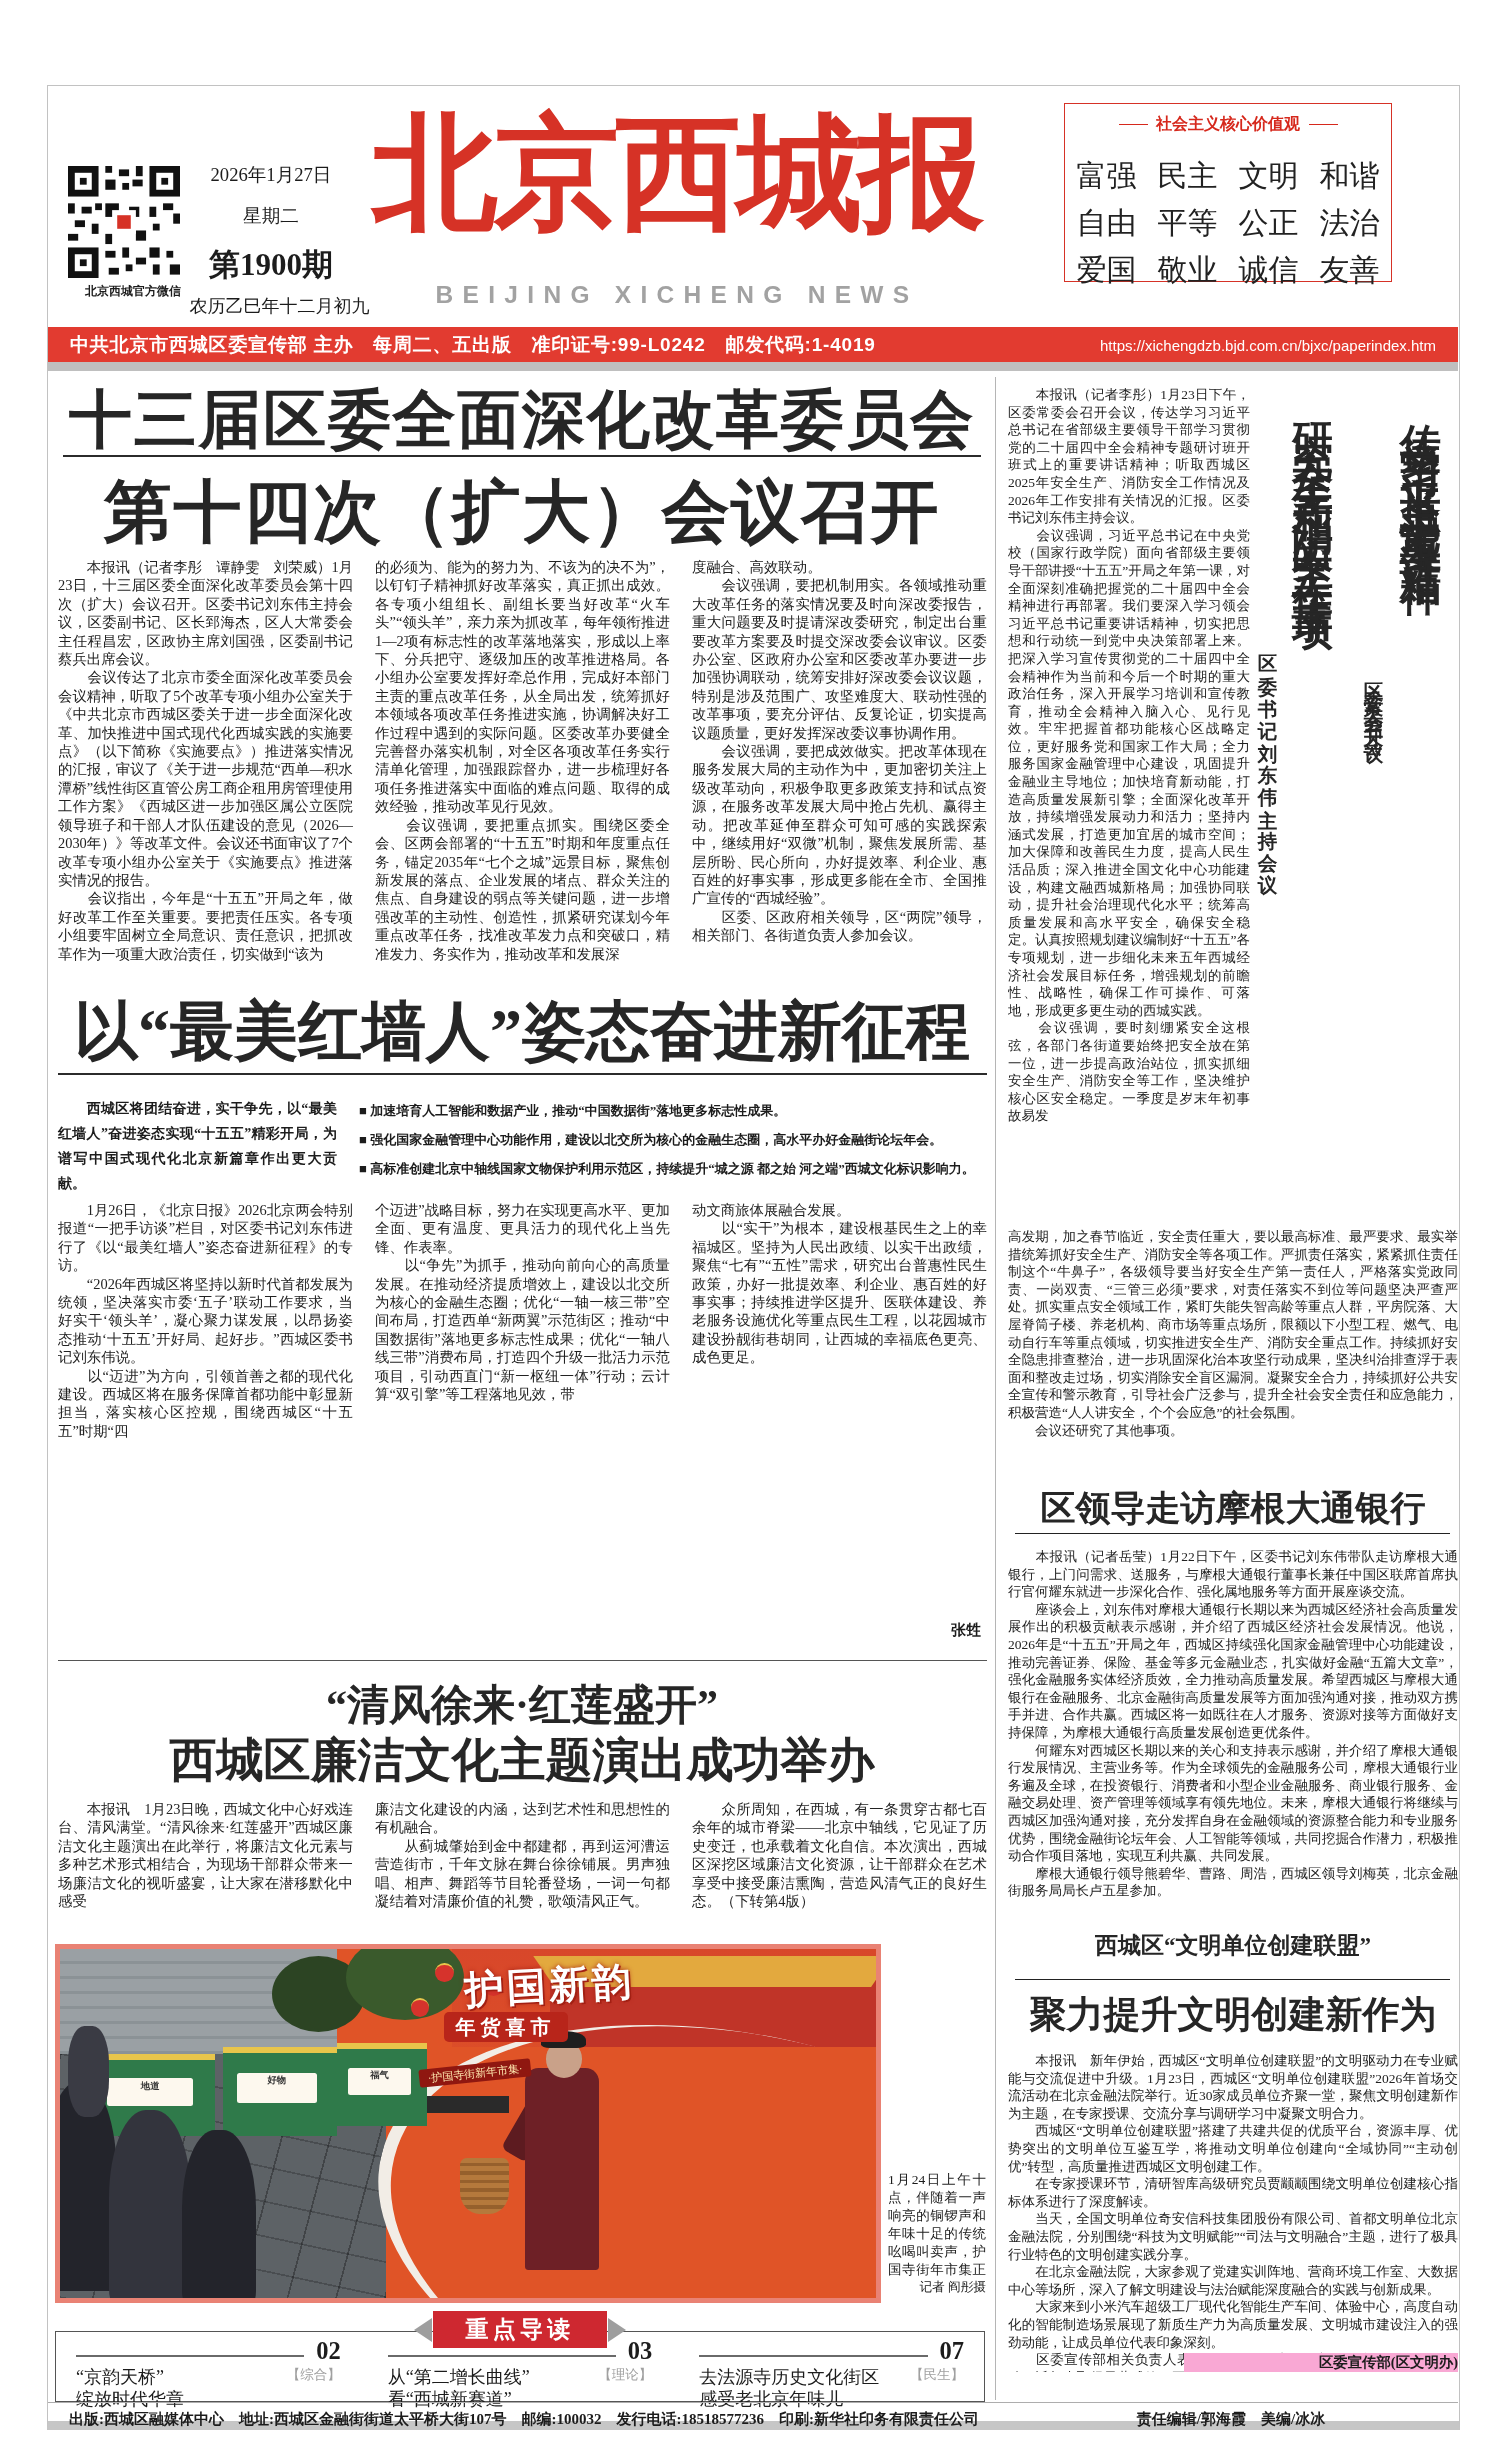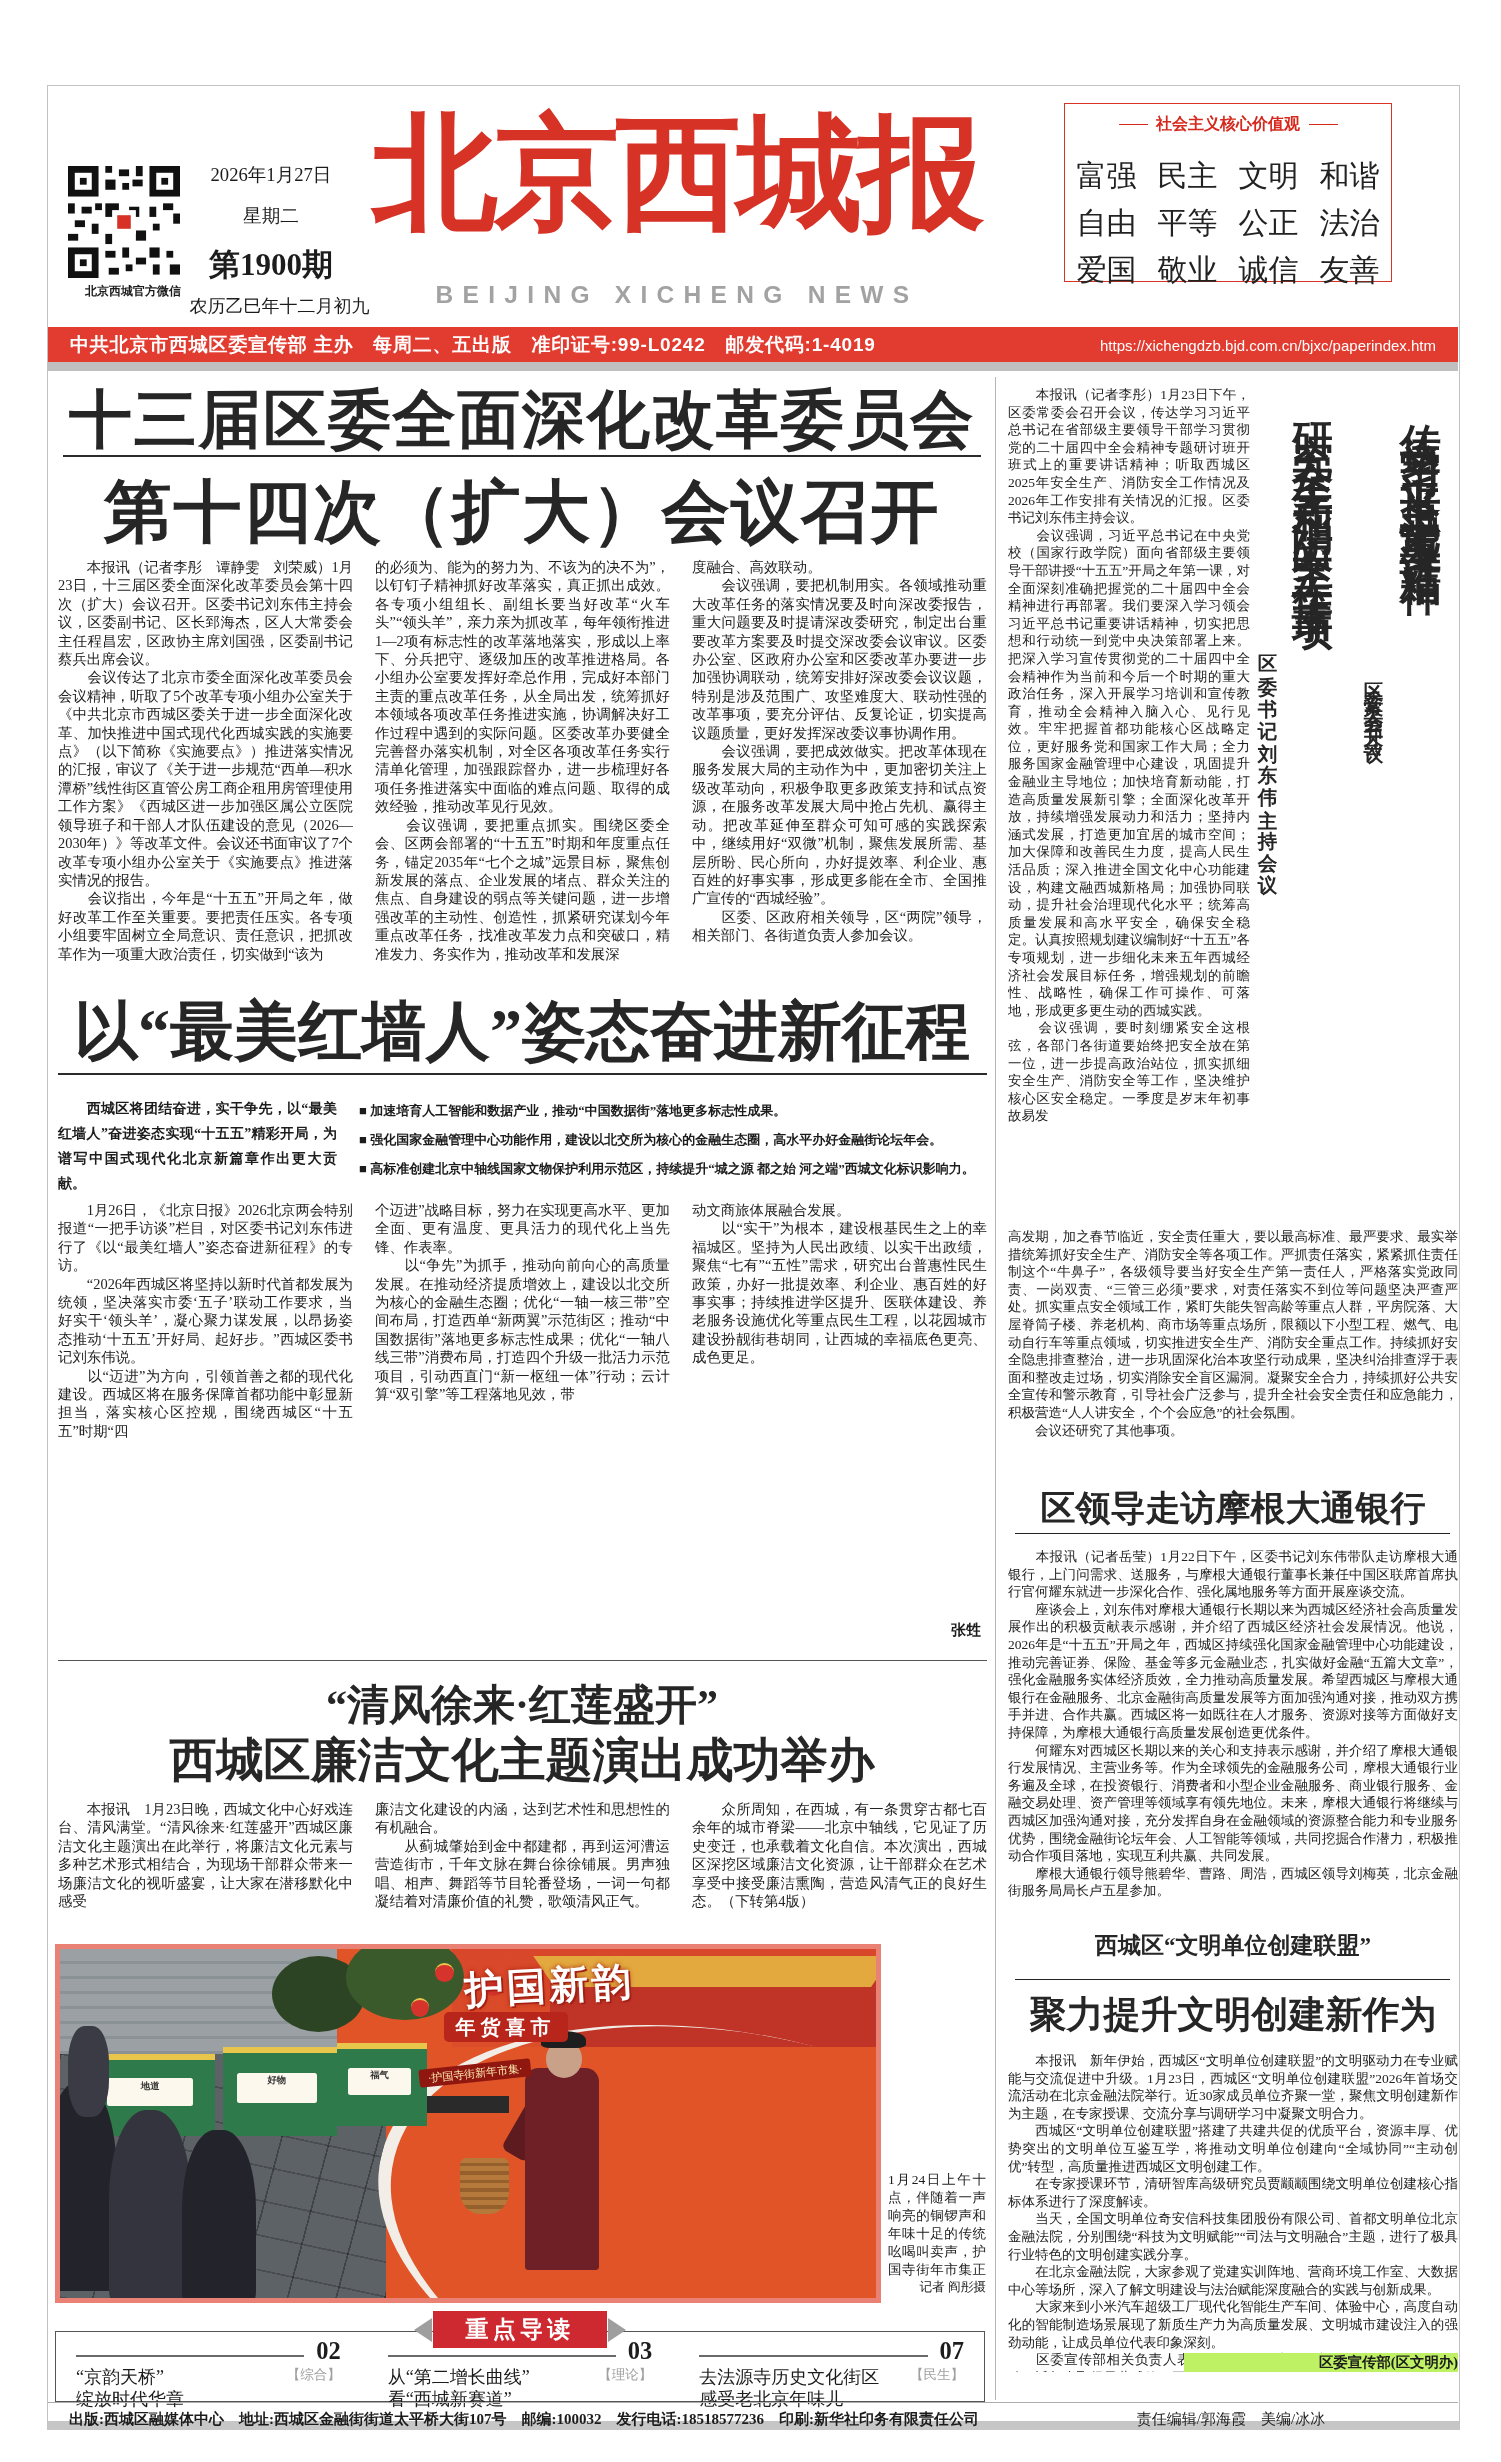--- a/index.html
+++ b/index.html
@@ -120,40 +120,40 @@
   .hl-cat{margin-left:auto;color:#a0a0a0;font-size:13.5px;}
   #hl-badge{left:433px;top:2311px;width:174px;height:37px;background:#ce2830;color:#fff;display:flex;
     align-items:center;justify-content:center;font-size:23px;font-weight:900;letter-spacing:4.2px;z-index:5;}
   #hl-badge::before,#hl-badge::after{content:"";position:absolute;top:6.8px;border-style:solid;z-index:-1;}
   #hl-badge::before{left:-18.6px;border-width:12px 18.6px 12px 0;border-color:transparent #9e9e9e transparent transparent;}
   #hl-badge::after{right:-18.6px;border-width:12px 0 12px 18.6px;border-color:transparent transparent transparent #9e9e9e;}
 
   
   #foot-rule{left:48px;top:2402px;width:1410px;border-top:1.7px solid #adadad;}
   #foot-pub{left:63px;top:2410px;width:922px;text-align:center;font-size:15px;font-weight:bold;}
-  #foot-editor{left:1007px;top:2410px;width:448px;text-align:center;font-size:15px;font-weight:normal;}
+  #foot-editor{left:1007px;top:2410px;width:448px;text-align:center;font-size:15px;font-weight:bold;}
 
   
   #vdiv{left:995px;top:377px;height:2023px;border-left:1.7px solid #b5b5b5;}
   #a1-narrow{left:1008px;top:386px;width:242px;height:839px;overflow:hidden;}
   .rbody{font-size:13.5px;line-height:17.6px;color:#222;}
   .vtext{writing-mode:vertical-rl;font-weight:900;color:#262626;}
   #vh1{left:1394px;top:391px;font-size:41px;letter-spacing:10px;}
   #vn1{left:1360px;top:667px;font-size:19.5px;letter-spacing:7.6px;font-weight:bold;}
   #vh2{left:1286px;top:391px;font-size:41px;letter-spacing:12.7px;}
   #vn2{left:1254px;top:639px;font-size:19.5px;letter-spacing:22px;font-weight:bold;}
   #a1-wide{left:1008px;top:1228px;width:450px;height:211px;overflow:hidden;}
   #a2-h{left:1007px;top:1485px;width:452px;font-size:35px;font-weight:900;color:#262626;}
   #a2-rule{left:1015px;top:1533px;width:435px;border-top:1.7px solid #222;}
   #a2-body{left:1008px;top:1548px;width:450px;height:362px;overflow:hidden;}
   #a3-h1{left:1007px;top:1930px;width:452px;font-size:23px;font-weight:900;color:#262626;}
   #a3-rule{left:1015px;top:1979px;width:435px;border-top:1.7px solid #222;}
   #a3-h2{left:1007px;top:1990px;width:452px;font-size:37px;font-weight:900;color:#262626;}
   #a3-body{left:1008px;top:2052px;width:450px;height:320px;overflow:hidden;}
-  #a3-byline{left:1184px;top:2353px;width:274px;text-align:right;font-weight:bold;font-size:14.4px;background:#bef264;}
+  #a3-byline{left:1184px;top:2353px;width:274px;text-align:right;font-weight:bold;font-size:14.4px;background:#f9a8d4;}
 </style>
 </head>
 <body>
 
 <div id="frame"></div>
 
 <div id="qr" class="abs">
   <svg viewBox="0 0 33 33" xmlns="http://www.w3.org/2000/svg">
     <rect x="0" y="0" width="33" height="33" fill="#fff"></rect>
     <g fill="#111">

